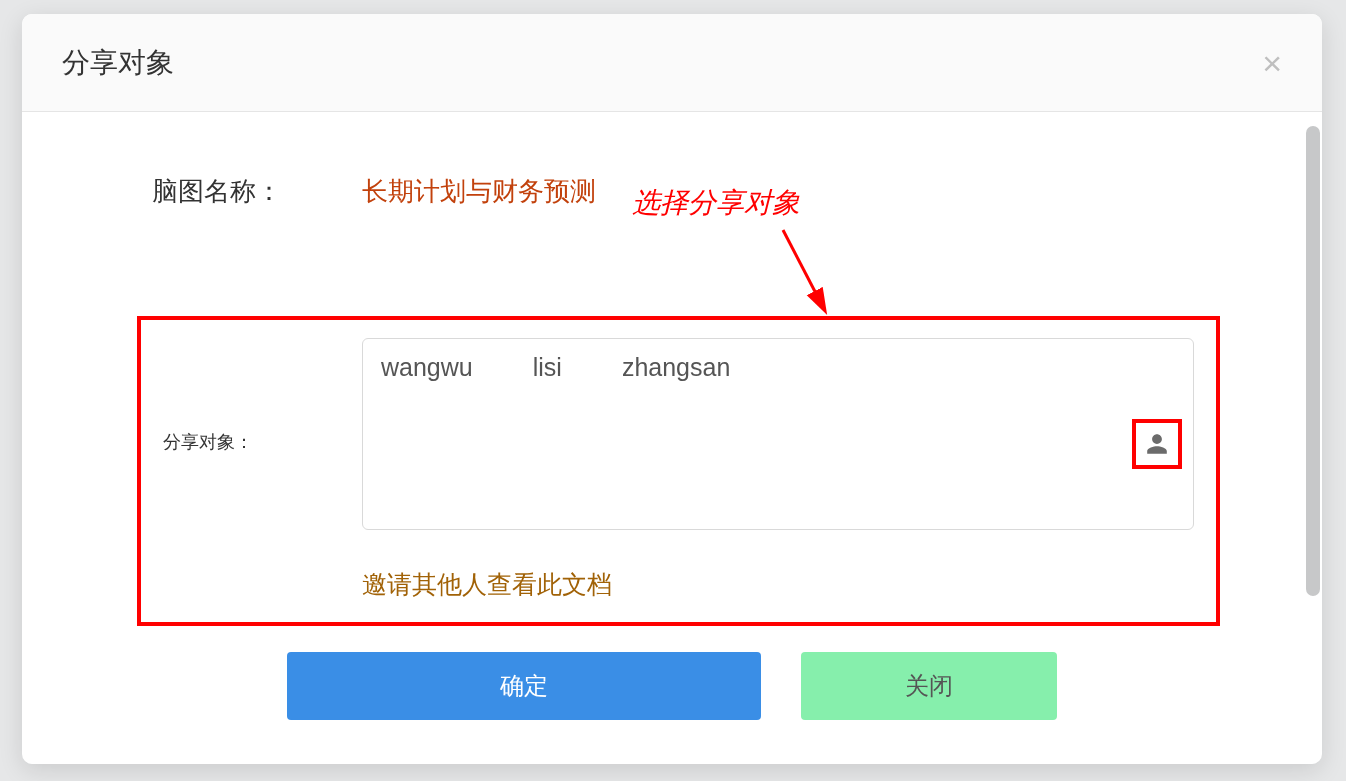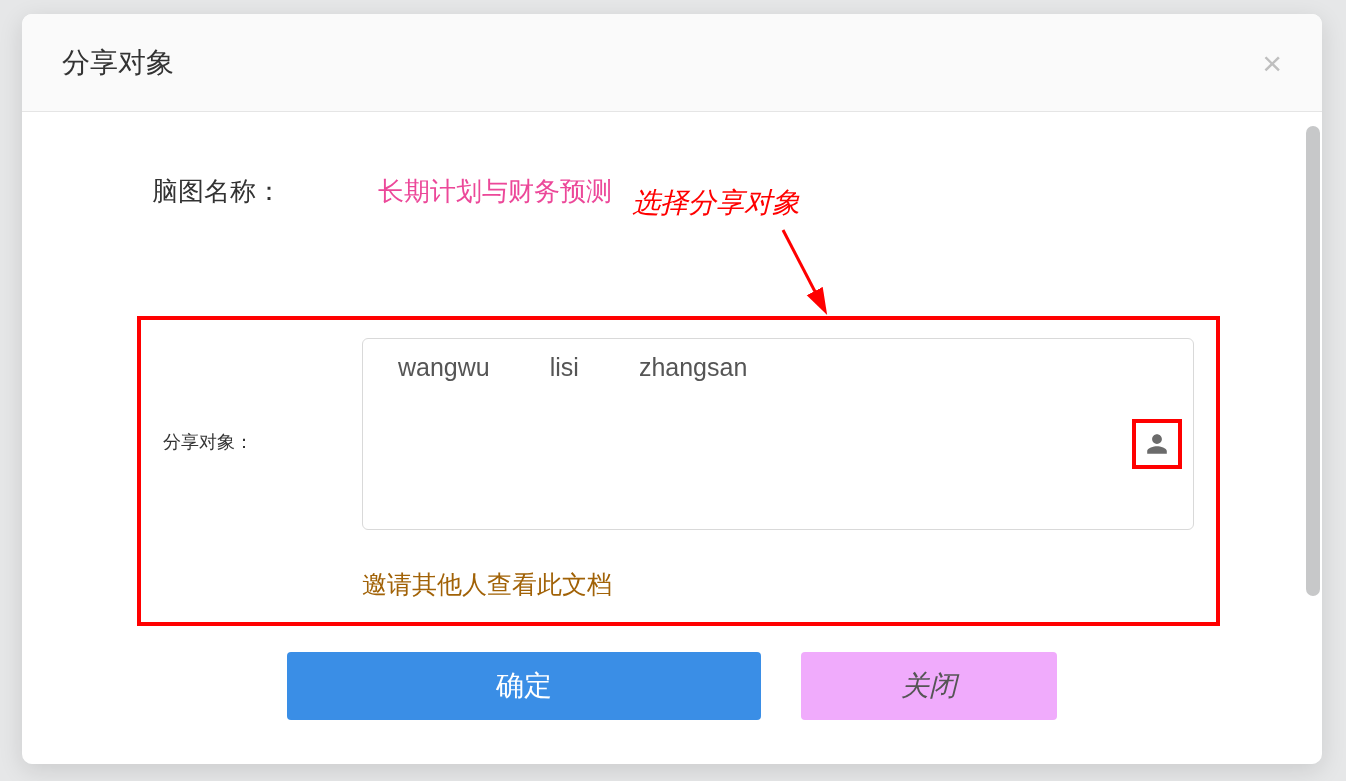--- a/index.html
+++ b/index.html
@@ -31,21 +31,21 @@
       flex:1; position:relative; padding:0 32px;
     }
     .row-label {
       width:210px; font-size:26px; color:#333;
       display:flex; align-items:center;
     }
     .row-value { font-size:26px; color:#555; }
 
     .name-row { position:absolute; left:130px; top:62px; display:flex; }
     .name-row .row-label { width:210px; }
-    .name-row .row-value { color:#ec4899;margin-left:16px; }
+    .name-row .row-value { color:#c2410c; }
 
     
     .highlight-box {
       position:absolute; left:115px; top:204px;
       width:1083px; height:310px;
       border:4px solid #ff0000;
       padding:0;
       pointer-events:none; 
     }
 
@@ -59,21 +59,21 @@
     .share-box {
       position:absolute; left:340px; top:226px;
       width:832px; height:192px;
       border:1px solid #d9d9d9;
       border-radius:6px;
       background:#fff;
       padding:14px 18px;
       font-size:25px; color:#555;
       overflow:auto;
     }
-    .share-users { display:flex; gap:60px;margin-left:17px; }
+    .share-users { display:flex; gap:60px; }
     .share-users span { color:#555; }
 
     
     .person-btn-wrap {
       position:absolute; left:1110px; top:307px;
       width:50px; height:50px;
       border:4px solid #ff0000;
       display:flex; align-items:center; justify-content:center;
       background:#fff;
     }
@@ -100,27 +100,27 @@
     .annot-arrow svg { width:80px; height:100px; overflow:visible; }
 
     
     .modal-footer {
       position:absolute; left:0; bottom:44px; width:100%;
       display:flex; justify-content:center; gap:40px;
     }
     .btn {
       width:500px; height:68px;
       border-radius:4px;
-      font-size:28px;
+      font-size:24px;
       display:flex; align-items:center; justify-content:center;
       cursor:pointer; user-select:none;
       border:none;
     }
     .btn-primary { background:#3a8ee6; color:#fff; }
-    .btn-default { background:#f0abfc; color:#555;font-style:italic; }
+    .btn-default { background:#86efac; color:#555; }
     .footer-wrap { width:770px; display:flex; gap:40px; margin:0 auto; }
     .btn-primary { width:500px; }
     .btn-default { width:270px; }
 
     
     .fake-scrollbar {
       position:absolute; right:2px; top:112px;
       width:14px; height:470px;
       background:#c7c8c9; border-radius:7px;
     }

